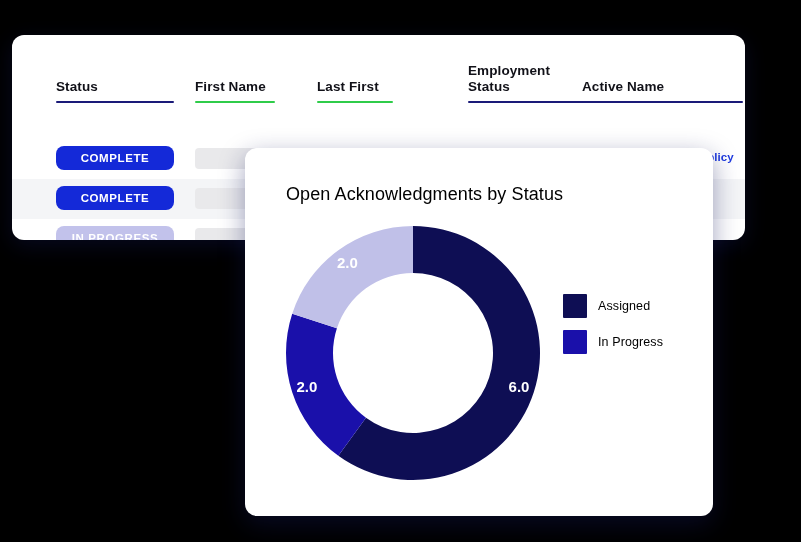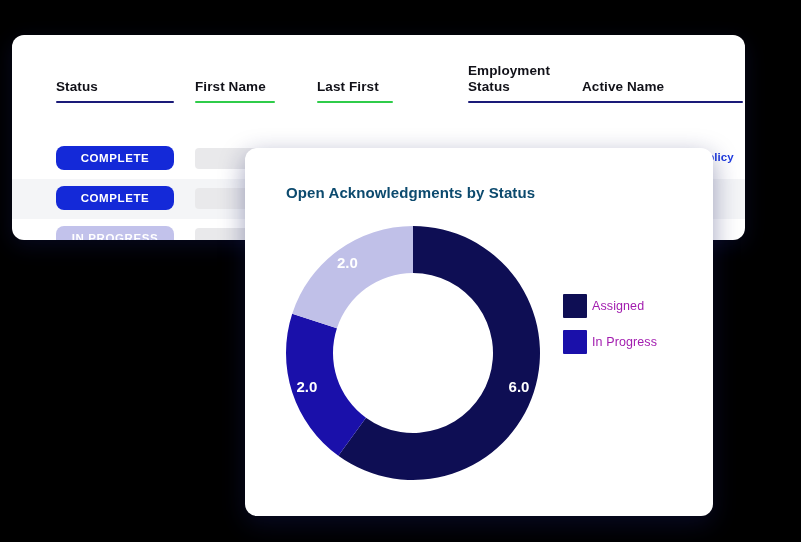--- a/index.html
+++ b/index.html
@@ -140,23 +140,23 @@
     height: 368px;
     background: #ffffff;
     border-radius: 12px;
     box-shadow: 0 8px 26px rgba(20, 25, 90, 0.40);
     overflow: hidden;
   }
   .chart-title {
     position: absolute;
     left: 41px;
     top: 36px;
-    font-size: 15px;
-    font-weight: bold;
-    color: #0c4a6e;
+    font-size: 18px;
+    font-weight: normal;
+    color: #000000;
     letter-spacing: 0.1px;
   }
 
   .donut-wrap {
     position: absolute;
     left: 40px;
     top: 77px;
     width: 256px;
     height: 256px;
   }
@@ -179,23 +179,23 @@
     align-items: center;
     height: 36px;
   }
   .legend-swatch {
     width: 24px;
     height: 24px;
     flex: 0 0 24px;
     border-radius: 1px;
   }
   .legend-label {
-    margin-left: 5px;
+    margin-left: 11px;
     font-size: 12.5px;
-    color: #a21caf;
+    color: #000000;
     letter-spacing: 0.1px;
   }
 </style>
 </head>
 <body>
 
 <div class="table-card">
   <div class="table-grid">
 
     <div class="thead">

